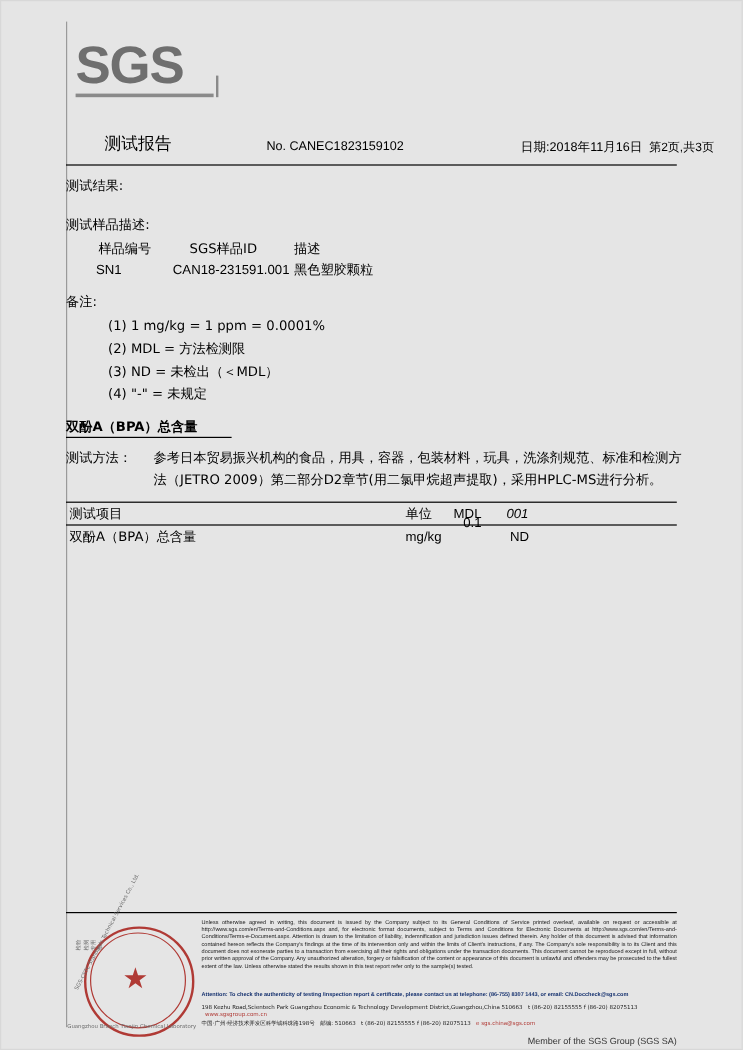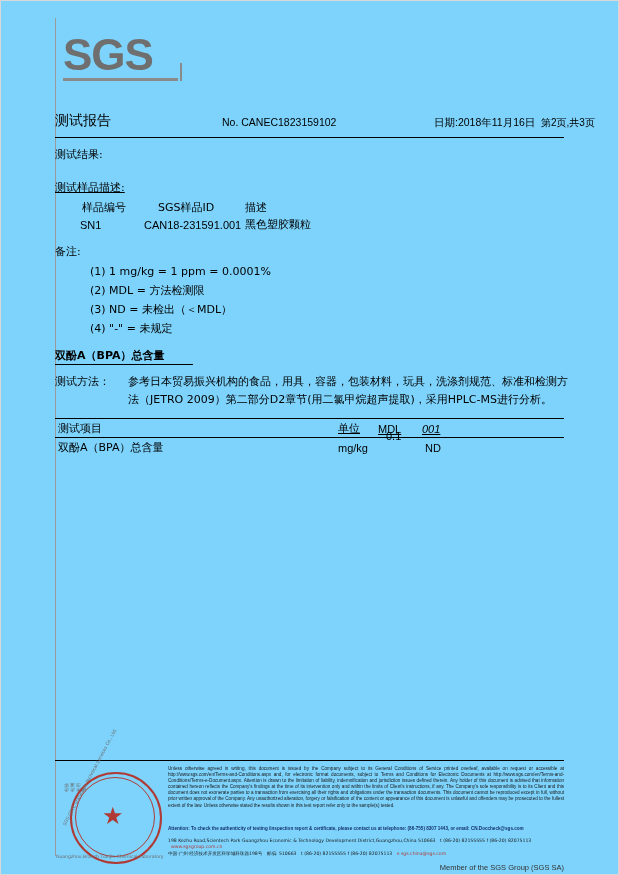--- a/index.html
+++ b/index.html
@@ -5,21 +5,21 @@
   html,body{margin:0;padding:0;}
   body{
     width:619px;height:875px;background:#ffffff;
     font-family:"Liberation Sans", sans-serif;
     color:#000;
     position:relative;
     overflow:hidden;
   }
   .page{
     position:absolute;left:0;top:0;width:619px;height:875px;
-    background:#7dd3fc;
+    background:#e5e5e5;
   }
   
   .left-rule{
     position:absolute;left:55px;top:18px;width:1px;height:838px;
     background:#9a9a9a;
   }
   
   .logo{
     position:absolute;left:63px;top:33px;width:118px;height:46px;
   }
@@ -32,38 +32,38 @@
     color:#6f6f6f;
   }
   .logo .underline{
     position:absolute;left:0;top:45px;width:115px;height:3px;background:#8a8a8a;
   }
   .logo .tick{
     position:absolute;left:117px;top:30px;width:2px;height:18px;background:#8a8a8a;
   }
   
   .hdr-title{
-    position:absolute;left:55px;top:112px;font-size:14px;
+    position:absolute;left:55px;top:112px;font-size:14px;padding-left:32px;
   }
   .hdr-no{
     position:absolute;left:222px;top:116px;font-size:10.5px;
   }
   .hdr-date{
     position:absolute;left:398px;top:116px;font-size:10.5px;margin-left:36px;
   }
   .hdr-page{
     position:absolute;left:505px;top:116px;font-size:10px;margin-left:36px;
   }
   .hdr-hr{
     position:absolute;left:55px;top:137px;width:509px;height:1px;background:#000;
   }
   
   .t{position:absolute;font-size:11px;line-height:16px;white-space:nowrap;}
   .t.cn{font-family:"DejaVu Sans","Liberation Sans",sans-serif;}
-  .u{text-decoration:underline;}
+  .u{}
   .rule{position:absolute;background:#000;height:1px;}
   
   .foot-rule{
     position:absolute;left:55px;top:760px;width:509px;height:1px;background:#000;
   }
   .stamp{
     position:absolute;left:62px;top:768px;width:108px;height:92px;
   }
   .stamp .ring{
     position:absolute;left:8px;top:4px;width:88px;height:88px;border-radius:50%;

